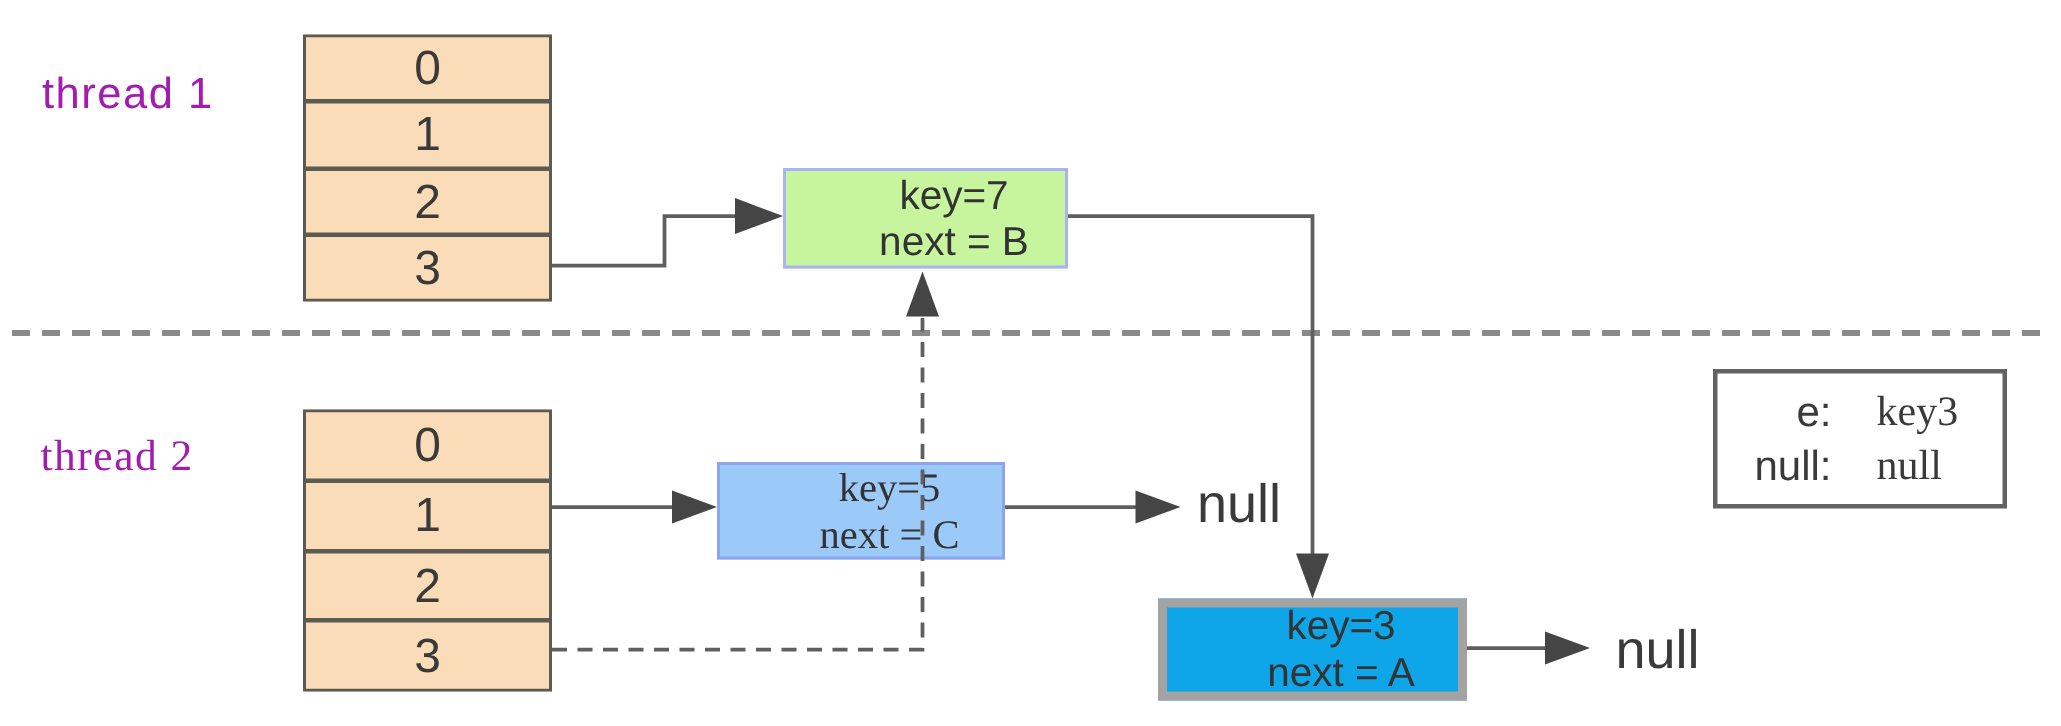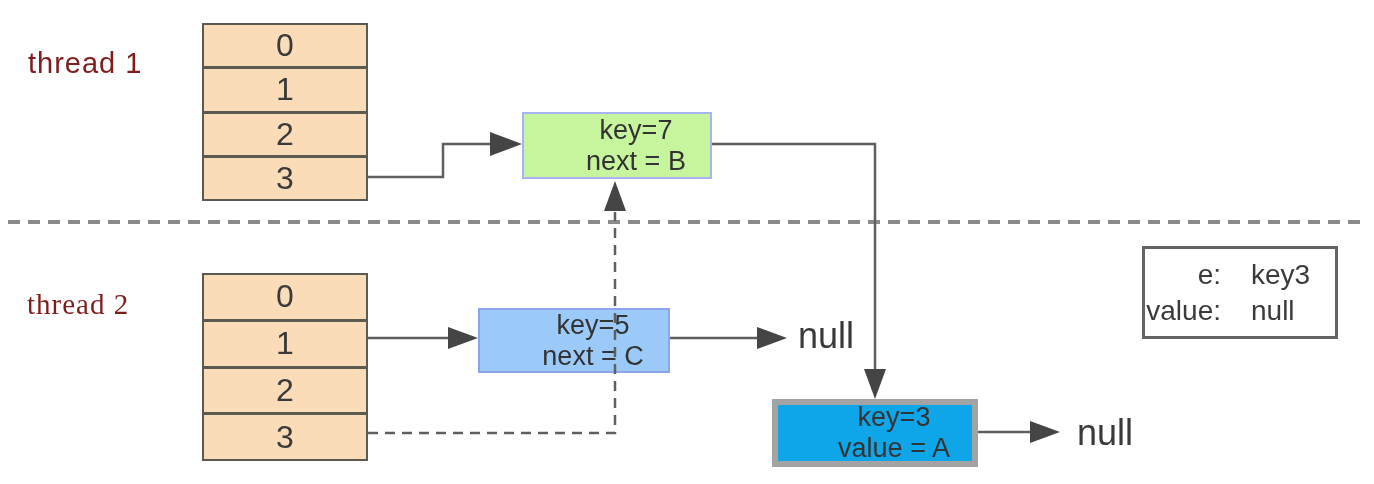--- a/index.html
+++ b/index.html
@@ -10,21 +10,21 @@
     background: #ffffff;
     font-family: "Liberation Sans", sans-serif;
     color: #3a3a3a;
     overflow: hidden;
   }
   .abs { position: absolute; }
 
   .thread-label {
     font-size: 29px;
     letter-spacing: 1px;
-    color: #7f1d1d;
+    color: #a21caf;
     white-space: nowrap;
     z-index: 2;
   }
 
   .bucket-array {
     display: flex;
     flex-direction: column;
     border: 2px solid #5b5b52;
     background: #fbdcb9;
     box-sizing: border-box;
@@ -48,21 +48,21 @@
     justify-content: center;
     box-sizing: border-box;
     font-size: 27px;
     line-height: 31px;
     text-align: center;
     color: #333333;
     z-index: 3;
     padding-left: 38px;
   }
   .node-key7 { background: #c6f59e; border: 2px solid #a9b2f5; }
-  .node-key5 { background: #9bcaf9; border: 2px solid #8fa4ef; }
+  .node-key5 { background: #9bcaf9; border: 2px solid #8fa4ef; font-family: Liberation Serif, serif; }
   .node-key3 { background: #0ea5e9; border: 6px solid #a3a3a3; }
 
   .null-label {
     font-size: 36px;
     color: #3a3a3a;
     white-space: nowrap;
     z-index: 2;
   }
 
   .info-box {
@@ -76,21 +76,21 @@
     z-index: 2;
   }
   .info-row {
     display: flex;
     font-size: 28px;
     line-height: 36px;
     color: #3a3a3a;
     white-space: pre;
   }
   .info-row .info-label { width: 76px; text-align: right; }
-  .info-row .info-value { width: 84px; text-align: left; margin-left: 30px; }
+  .info-row .info-value { width: 84px; text-align: left; margin-left: 30px; font-family: Liberation Serif, serif; }
 
   svg.overlay {
     position: absolute;
     left: 0; top: 0;
     width: 1374px;
     height: 484px;
     z-index: 5;
     pointer-events: none;
   }
 </style>
@@ -121,33 +121,33 @@
     <div>next = B</div>
   </div>
 
   <div class="abs node node-key5" style="left:478px; top:308px; width:192px; height:65px;">
     <div>key=5</div>
     <div>next = C</div>
   </div>
 
   <div class="abs node node-key3" style="left:772px; top:399px; width:206px; height:68px;">
     <div>key=3</div>
-    <div>value = A</div>
+    <div>next = A</div>
   </div>
 
   <div class="abs null-label" style="left:798px; top:315px;">null</div>
   <div class="abs null-label" style="left:1077px; top:412px;">null</div>
 
   <div class="abs info-box" style="left:1142px; top:246px; width:196px; height:93px;">
     <div class="info-row">
       <span class="info-label">e:</span>
       <span class="info-value">key3</span>
     </div>
     <div class="info-row">
-      <span class="info-label">value:</span>
+      <span class="info-label">null:</span>
       <span class="info-value">null</span>
     </div>
   </div>
 
   <svg class="overlay" viewBox="0 0 1374 484">
 
     <line x1="8" y1="222" x2="1366" y2="222" stroke="#8a8a8a" stroke-width="4" stroke-dasharray="12 8"></line>
 
     <path d="M368 177 H443 V144 H492" stroke="#5f5f5f" stroke-width="2.5" fill="none"></path>
     <polygon points="522,144 490,132 490,156" fill="#454545"></polygon>

